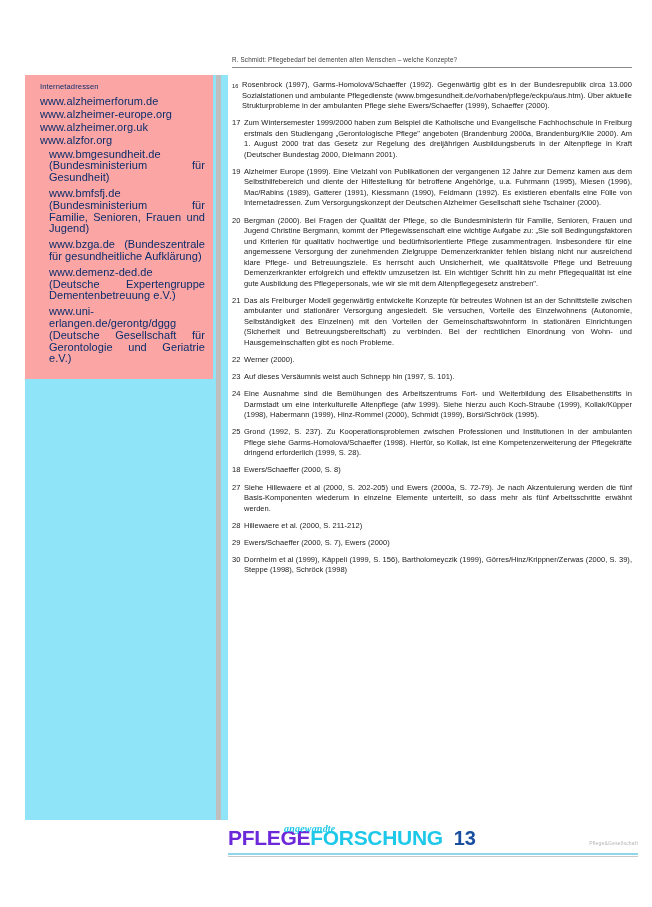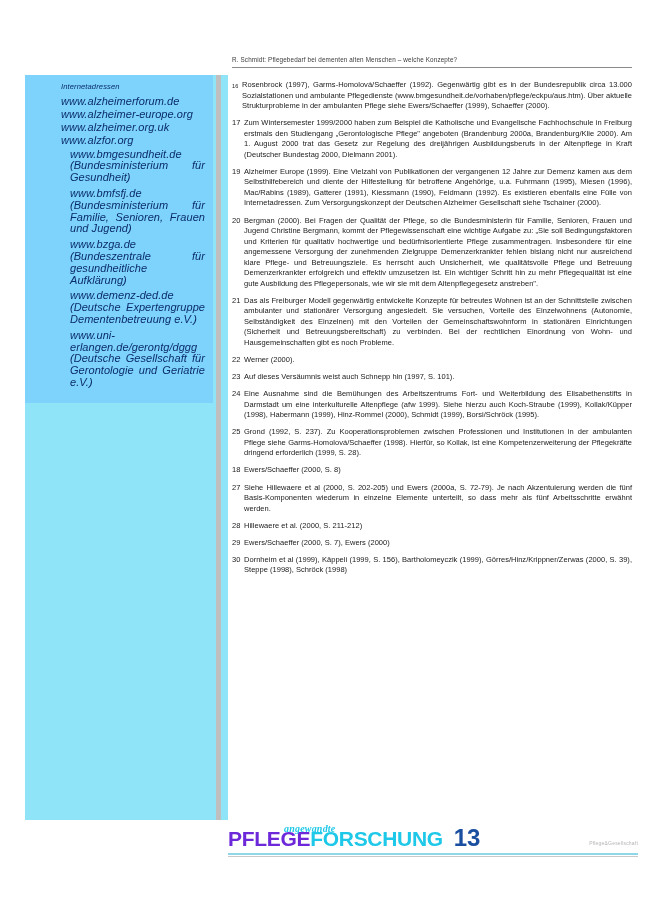--- a/index.html
+++ b/index.html
@@ -54,23 +54,22 @@
     background: #bfbfbf;
   }
 
   
   #sidebar {
     position: absolute;
     left: 25px;
     top: 75px;
     width: 188px;
     box-sizing: border-box;
-    padding: 6px 8px 10px 36px;
-    background: #7dd3fc;
-    font-style: italic;
+    padding: 6px 8px 10px 15px;
+    background: #fca5a5;
   }
   .side-heading {
     font-size: 7.6px;
     color: #0b2d6b;
     line-height: 12.5px;
     margin: 0 0 2px 0;
     letter-spacing: 0.1px;
   }
   .side-item {
     font-size: 11px;
@@ -171,21 +170,21 @@
     font-weight: bold;
     font-size: 21px;
     letter-spacing: -0.3px;
     line-height: 24px;
   }
   #logo-pflege { color: #6d28d9; }
   #logo-forschung { color: #1ec8e8; }
   #logo-page {
     color: #1a4fa0;
     font-weight: bold;
-    font-size: 24px;
+    font-size: 20px;
     margin-left: 11px;
   }
   #footer-rule {
     position: absolute;
     left: 0;
     top: 31px;
     width: 410px;
     height: 2px;
     background: #8fd6e8;
   }

